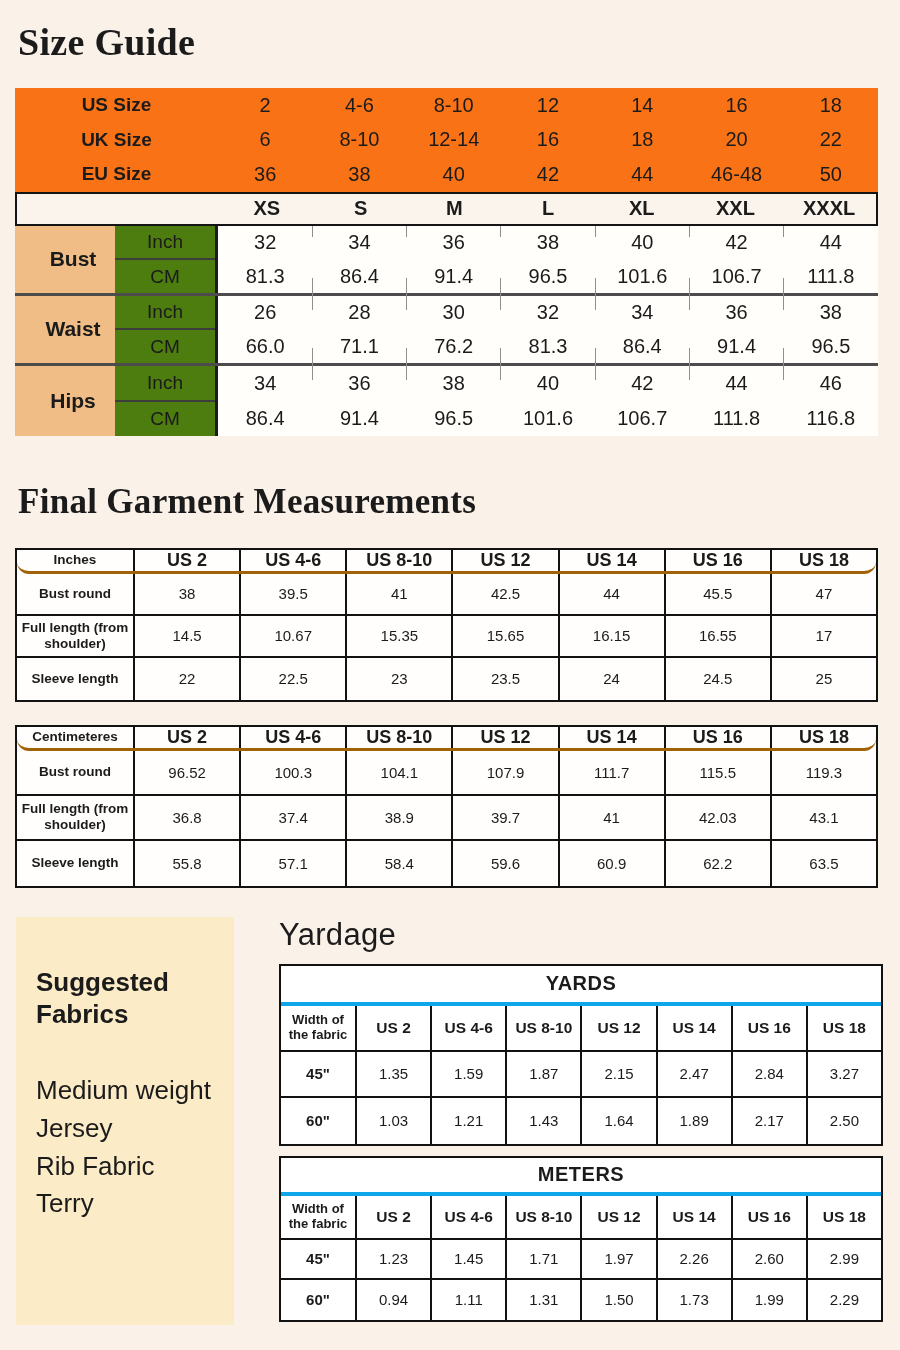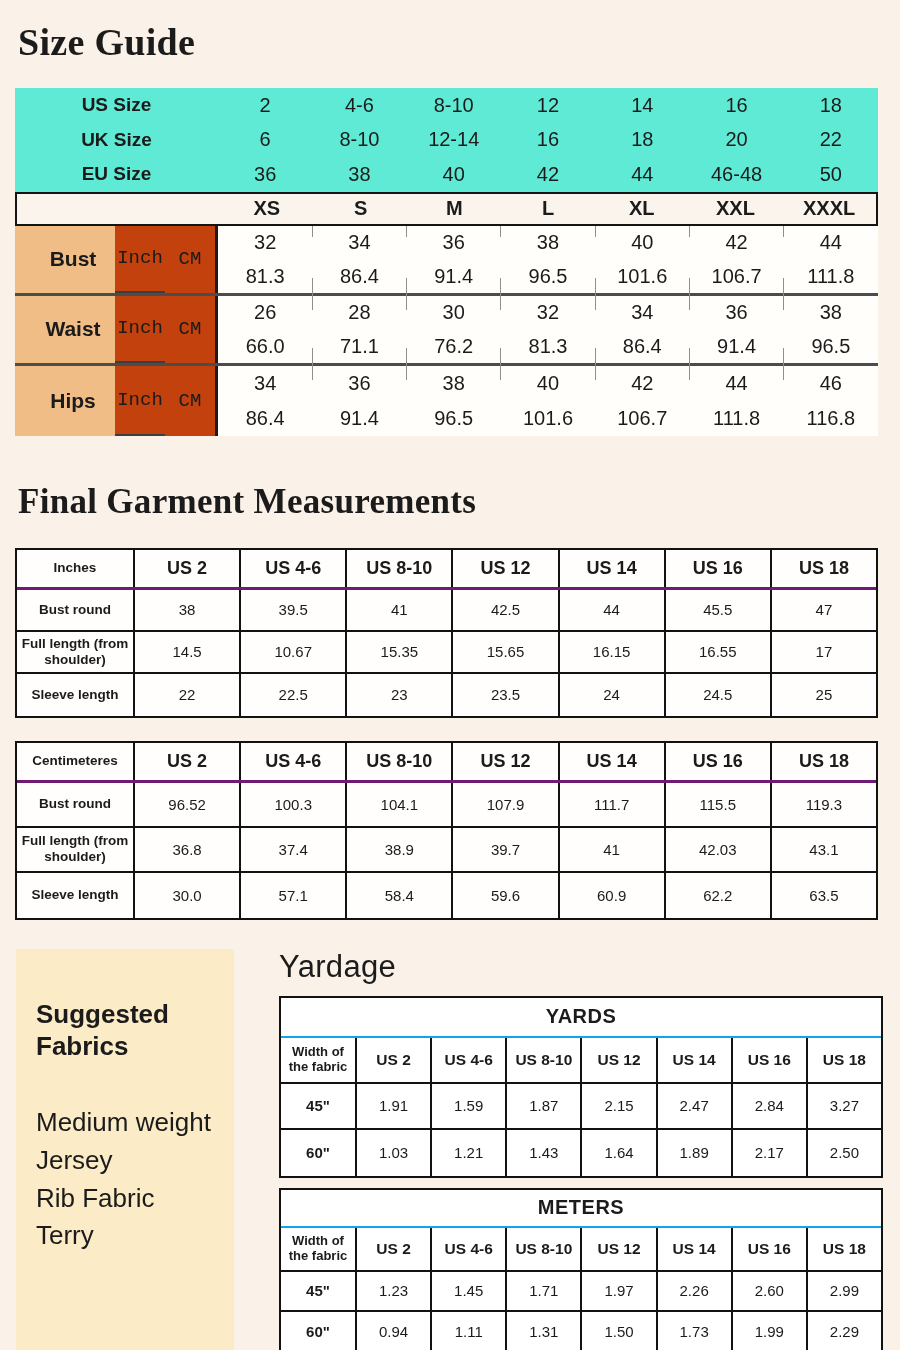--- a/index.html
+++ b/index.html
@@ -10,69 +10,69 @@
     font-family:"Liberation Sans", sans-serif;
   }
   .serif { font-family:"Liberation Serif", serif; }
 
   
   .h1 { font-size:38px; font-weight:700; margin:20px 0 0 18px; letter-spacing:.3px; }
   .h2 { font-size:35px; font-weight:700; margin:46px 0 0 18px; letter-spacing:.3px; }
 
   
   .sg { width:863px; margin:24px 0 0 15px; }
-  .sg-top { background:#5eead4; }
+  .sg-top { background:#f97316; }
   .sg-trow { display:flex; height:34.6px; align-items:center; }
   .sg-trow .lab { width:203px; text-align:center; font-weight:700; font-size:19px; }
   .vals7 { flex:1; display:grid; grid-template-columns:repeat(7,1fr); }
   .sg-trow .vals7 div { text-align:center; font-size:20px; }
 
   .sg-letters { display:flex; height:34px; border:2px solid #141414; background:#FBF4EC; align-items:center; }
   .sg-letters .spacer { width:203px; }
   .sg-letters .vals7 div { text-align:center; font-weight:700; font-size:20px; }
 
   .sg-group { display:flex; height:70px; background:#FFFEFB; }
   .sg-group.sep { border-bottom:3px solid #4c4c4c; }
   .sg-glabel { width:100px; background:#F0BD86; display:flex; align-items:center; justify-content:center;
                font-weight:700; font-size:21px;padding-left:16px; }
-  .sg-units { width:103px; background:#c2410c; border-right:3px solid #1c1c1c; display:flex; flex-direction:row;font-family:Liberation Mono, monospace; }
+  .sg-units { width:103px; background:#4d7c0f; border-right:3px solid #1c1c1c; display:flex; flex-direction:column; }
   .sg-units div { flex:1; display:flex; align-items:center; justify-content:center; font-size:19px; }
   .sg-units div:first-child { border-bottom:2px solid #3d3d3d; }
   .sg-vals { flex:1; display:grid; grid-template-columns:repeat(7,1fr); grid-template-rows:1fr 1fr; }
   .sg-vals div { display:flex; align-items:center; justify-content:center; font-size:20px; position:relative; }
   .sg-group.sep .sg-vals div.cm:not(:last-child)::after {
     content:""; position:absolute; right:-.5px; bottom:-17px; width:1px; height:32px; background:#8f8f8f; }
   .sg-group.first .sg-vals div.in:not(:nth-child(7))::before {
     content:""; position:absolute; right:-.5px; top:0; width:1px; height:11px; background:#8f8f8f; }
 
   
   .gtable { width:863px; margin:26px 0 0 15px; background:#FFFEFC; border:2px solid #121212; }
   .gtable + .gtable { margin-top:23px; }
   .g-row { display:flex; border-bottom:2px solid #121212; }
   .g-row:last-child { border-bottom:none; }
-  .g-row.head { border-bottom:3px solid #701a75; height:40px; }
+  .g-row.head { border-bottom:3px solid #a16207; height:24px;border-radius:18px; }
   .g-row.r { min-height:42px; }
   .gtable.cmt .g-row.r { min-height:45px; }
   .g-cell { border-right:2px solid #121212; display:flex; align-items:center; justify-content:center;
             text-align:center; padding:3px 4px; }
   .g-cell:last-child { border-right:none; }
   .g-lab { width:118px; flex:none; font-weight:700; font-size:13.5px; line-height:1.2; }
   .g-col { flex:1; font-weight:700; font-size:18px; }
   .g-val { flex:1; font-size:15px; }
 
   
   .bottom { display:flex; align-items:flex-start; margin:29px 0 0 16px; }
   .fabrics { width:218px; height:408px; background:#FCEBC7; padding:50px 20px 12px; }
   .fabrics .fh { font-size:26px; font-weight:700; line-height:1.22; margin:0 0 42px; }
   .fabrics .item { font-size:26px; font-weight:400; line-height:1.45; }
   .yard { margin-left:45px; width:604px; }
   .yard .yh { font-size:31px; font-weight:400; margin:0 0 11px; letter-spacing:.3px; }
 
   .ytable { border:2px solid #121212; background:#fff; margin-bottom:10px; }
-  .y-title { border-bottom:2px solid #0ea5e9; display:flex; align-items:center; justify-content:center;
+  .y-title { border-bottom:4px solid #0ea5e9; display:flex; align-items:center; justify-content:center;
              font-weight:700; font-size:20px; letter-spacing:.5px; }
   .y-row { display:flex; border-bottom:2px solid #121212; }
   .y-row:last-child { border-bottom:none; }
   .y-cell { border-right:2px solid #121212; flex:1; display:flex; align-items:center; justify-content:center;
             text-align:center; padding:8px 3px; }
   .y-cell:last-child { border-right:none; }
   .y-lab { flex:none; width:76px; font-weight:700; font-size:13px; line-height:1.15; }
   .y-col { font-weight:700; font-size:15.5px; }
   .y-val { font-size:15px; }
   .y-rlab { flex:none; width:76px; font-weight:700; font-size:15px; }
@@ -285,21 +285,21 @@
     <div class="g-cell g-val">36.8</div>
     <div class="g-cell g-val">37.4</div>
     <div class="g-cell g-val">38.9</div>
     <div class="g-cell g-val">39.7</div>
     <div class="g-cell g-val">41</div>
     <div class="g-cell g-val">42.03</div>
     <div class="g-cell g-val">43.1</div>
   </div>
   <div class="g-row r">
     <div class="g-cell g-lab">Sleeve length</div>
-    <div class="g-cell g-val">30.0</div>
+    <div class="g-cell g-val">55.8</div>
     <div class="g-cell g-val">57.1</div>
     <div class="g-cell g-val">58.4</div>
     <div class="g-cell g-val">59.6</div>
     <div class="g-cell g-val">60.9</div>
     <div class="g-cell g-val">62.2</div>
     <div class="g-cell g-val">63.5</div>
   </div>
 </div>
 
 <div class="bottom">
@@ -321,21 +321,21 @@
         <div class="y-cell y-col">US 2</div>
         <div class="y-cell y-col">US 4-6</div>
         <div class="y-cell y-col">US 8-10</div>
         <div class="y-cell y-col">US 12</div>
         <div class="y-cell y-col">US 14</div>
         <div class="y-cell y-col">US 16</div>
         <div class="y-cell y-col">US 18</div>
       </div>
       <div class="y-row y-data">
         <div class="y-cell y-rlab">45"</div>
-        <div class="y-cell y-val">1.91</div>
+        <div class="y-cell y-val">1.35</div>
         <div class="y-cell y-val">1.59</div>
         <div class="y-cell y-val">1.87</div>
         <div class="y-cell y-val">2.15</div>
         <div class="y-cell y-val">2.47</div>
         <div class="y-cell y-val">2.84</div>
         <div class="y-cell y-val">3.27</div>
       </div>
       <div class="y-row y-data">
         <div class="y-cell y-rlab">60"</div>
         <div class="y-cell y-val">1.03</div>

